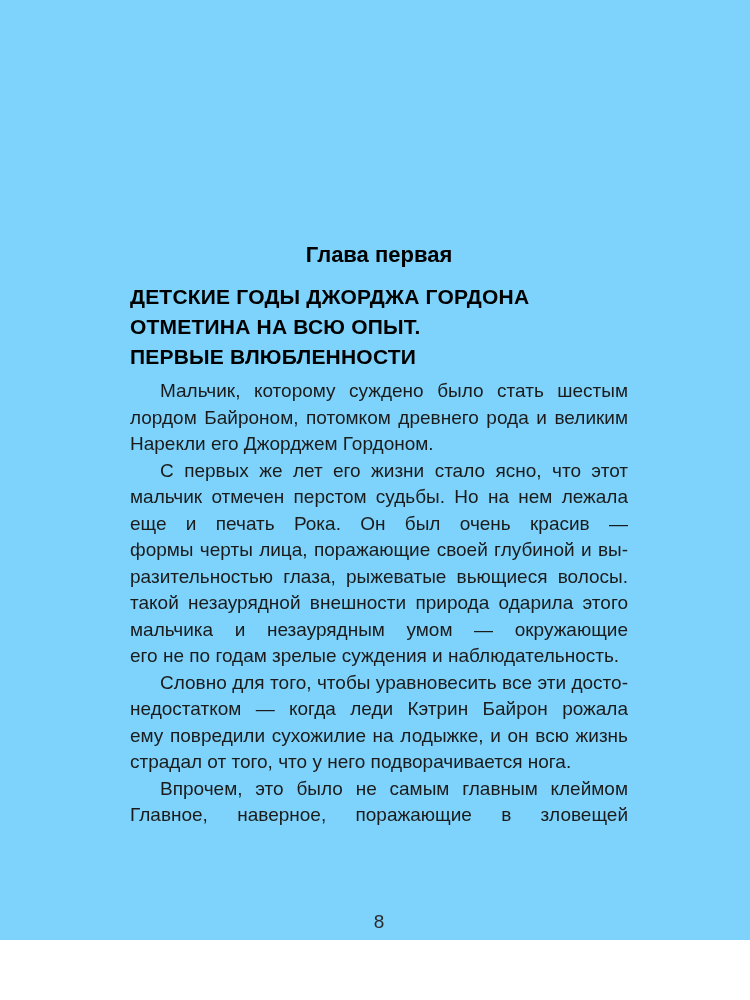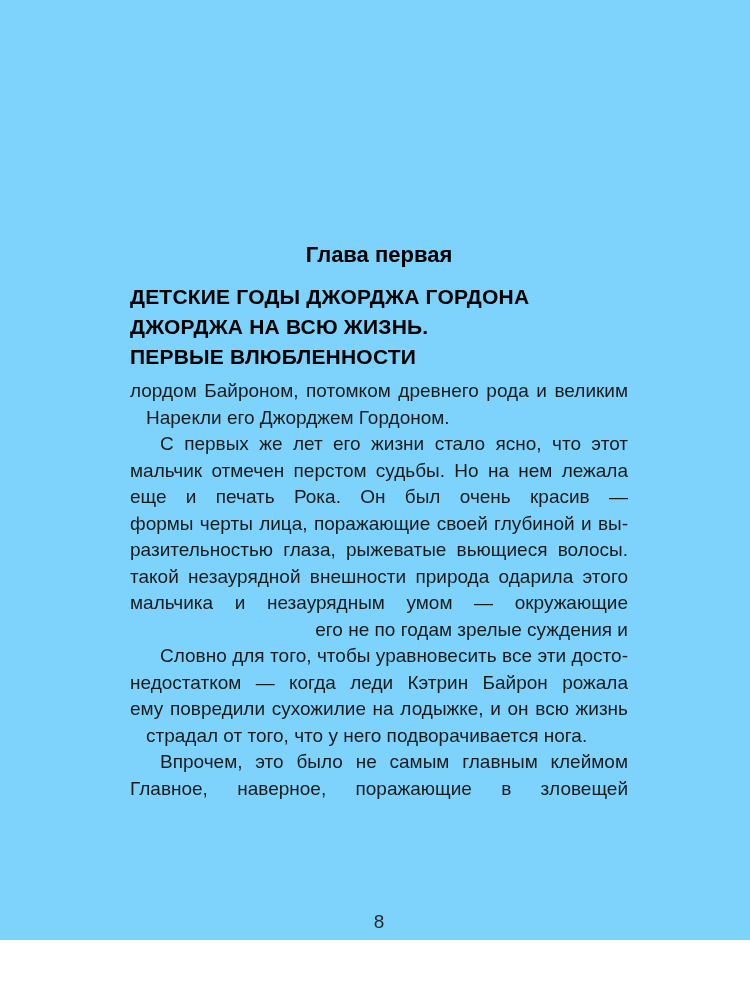--- a/index.html
+++ b/index.html
@@ -44,21 +44,20 @@
     text-align: justify;
     text-align-last: justify;
     white-space: normal;
     overflow: hidden;
     height: 26.5px;
   }
   .line.first { text-indent: 30px; }
   .line.lastline {
     text-align: right;
     text-align-last: left;
-    margin-left: 16px;
   }
   .page-number {
     position: absolute;
     left: 130px;
     top: 911px;
     width: 498px;
     text-align: center;
     font-size: 19px;
     color: #2a2a2a;
   }
@@ -66,26 +65,27 @@
 </head>
 <body>
 
 <div class="page">
   <div class="content">
 
     <div class="chapter-label">Глава первая</div>
 
     <div class="chapter-title">
       <div class="title-line">ДЕТСКИЕ ГОДЫ ДЖОРДЖА ГОРДОНА</div>
-      <div class="title-line">ДЖОРДЖА НА ВСЮ ЖИЗНЬ.</div>
+      <div class="title-line">ОТМЕТИНА НА ВСЮ ОПЫТ.</div>
       <div class="title-line">ПЕРВЫЕ ВЛЮБЛЕННОСТИ</div>
     </div>
 
     <div class="body-text">
         <div class="para">
+          <div class="line first">Мальчик, которому суждено было стать шестым</div>
           <div class="line">лордом Байроном, потомком древнего рода и великим</div>
           <div class="line lastline">Нарекли его Джорджем Гордоном.</div>
         </div>
         <div class="para">
           <div class="line first">С первых же лет его жизни стало ясно, что этот</div>
           <div class="line">мальчик отмечен перстом судьбы. Но на нем лежала</div>
           <div class="line">еще и печать Рока. Он был очень красив — безупречной</div>
           <div class="line">формы черты лица, поражающие своей глубиной и вы-</div>
           <div class="line">разительностью глаза, рыжеватые вьющиеся волосы. При</div>
           <div class="line">такой незаурядной внешности природа одарила этого</div>

